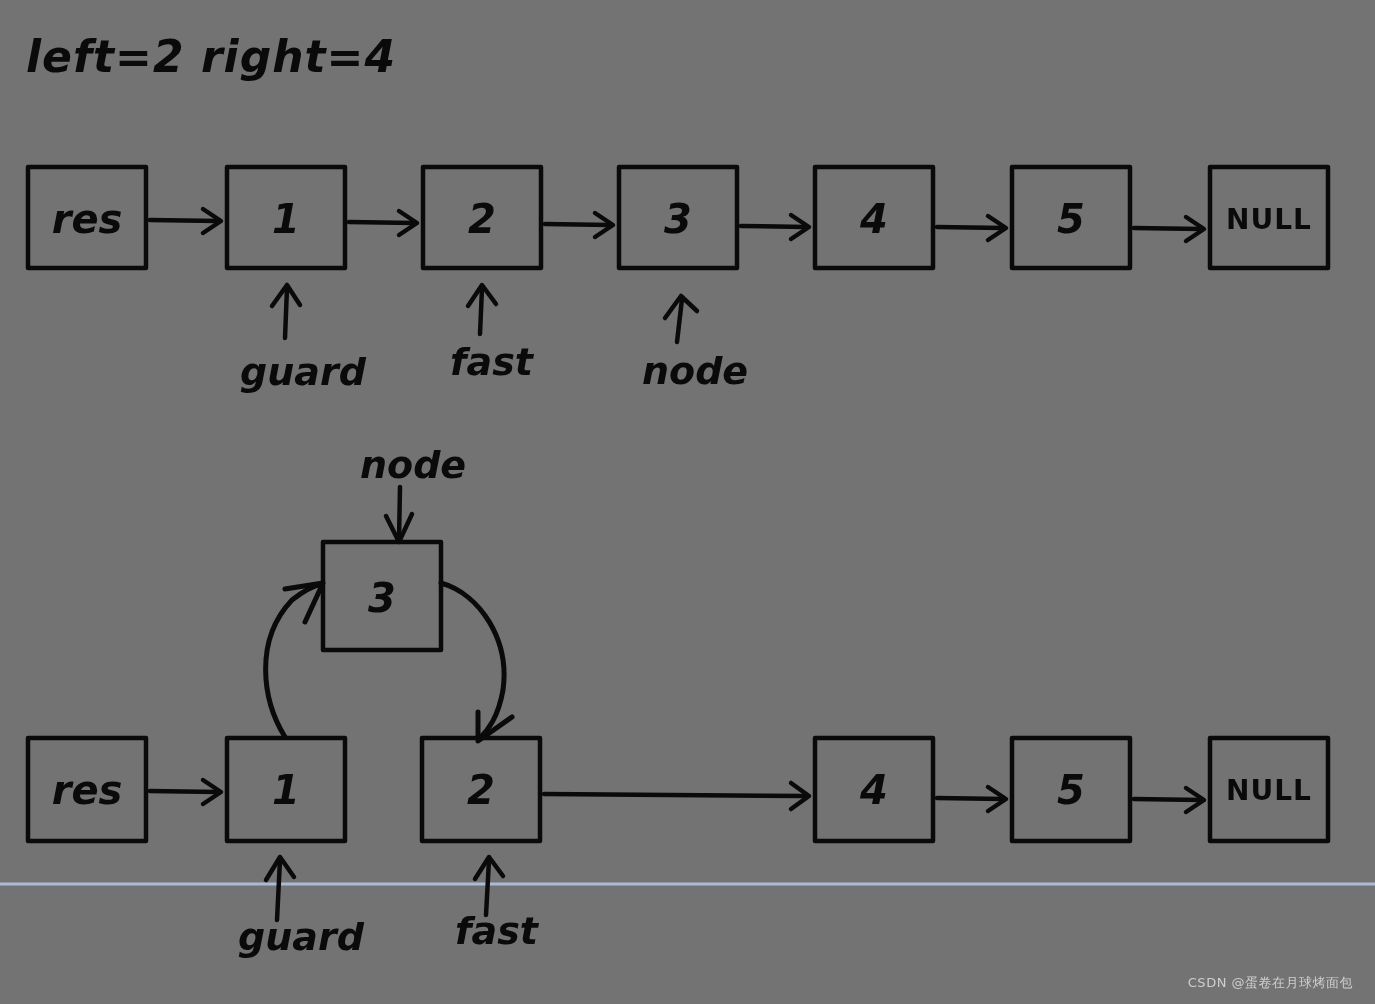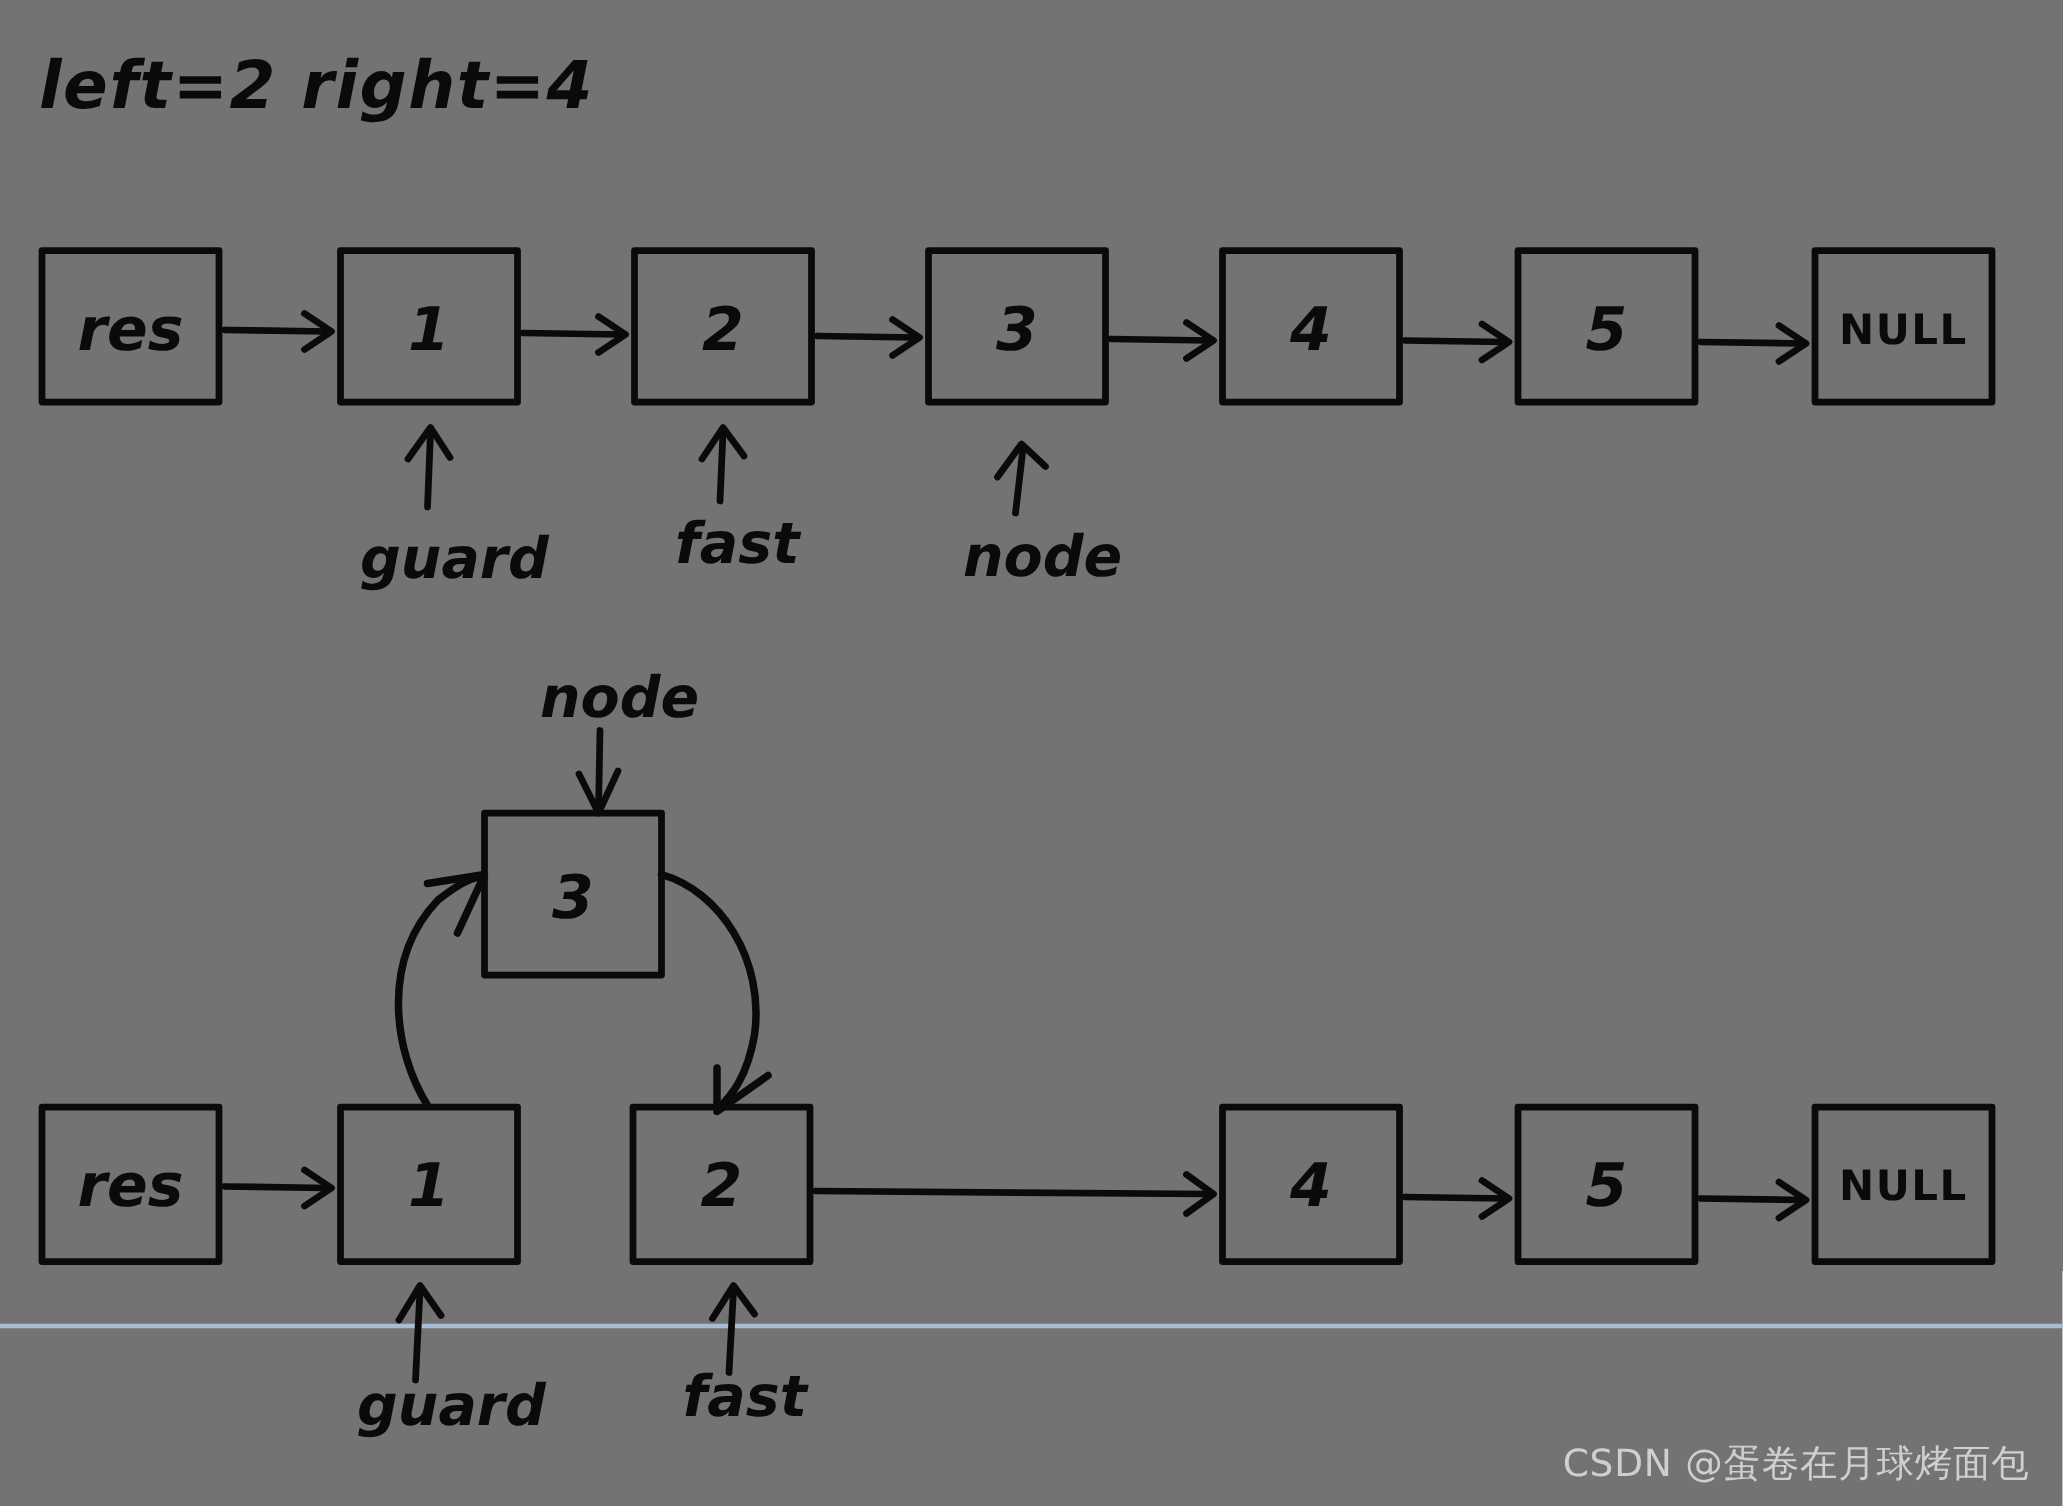--- a/index.html
+++ b/index.html
@@ -69,21 +69,21 @@
   }
   .sepline {
     stroke: #a8bcd8;
     stroke-width: 3;
   }
   .watermark {
     position: absolute;
     right: 22px;
     bottom: 12px;
     color: #cfcfcf;
-    font-size: 25px;
+    font-size: 13px;
     font-family: "DejaVu Sans", sans-serif;
     white-space: nowrap;
     letter-spacing: 0.5px;
   }
 </style>
 </head>
 <body>
 
 <div id="canvas">
 

